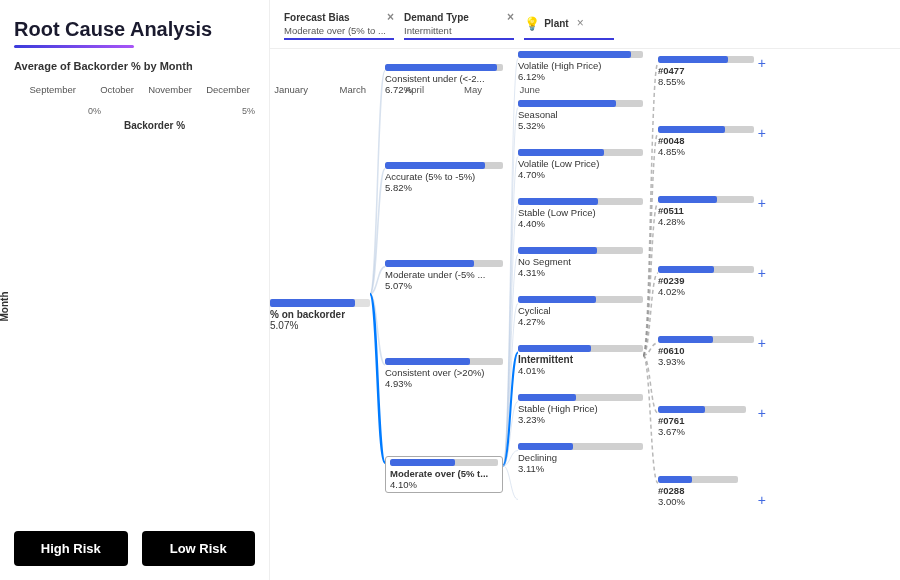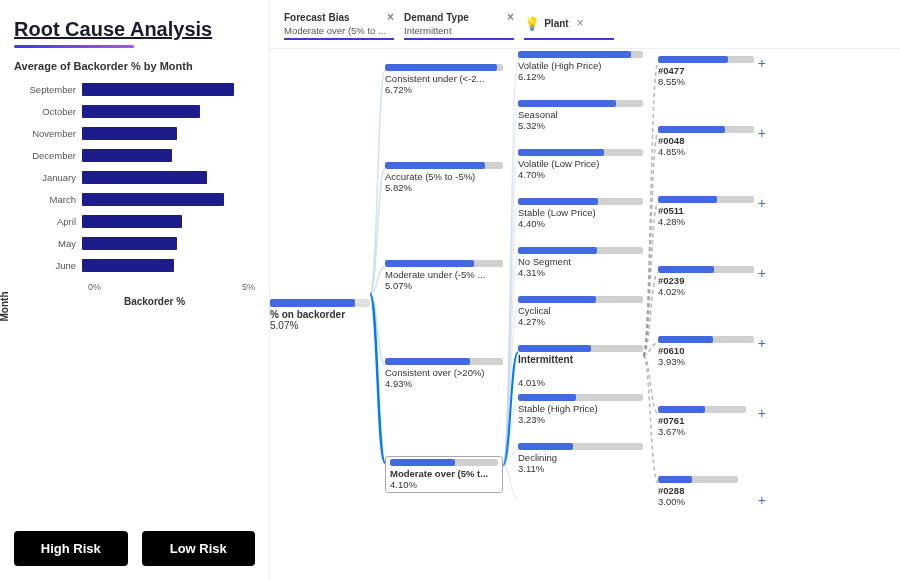--- a/index.html
+++ b/index.html
@@ -23,39 +23,38 @@
       padding: 18px 14px 10px 14px;
       border-right: 1px solid #eee;
       display: flex;
       flex-direction: column;
     }
     .title {
       font-size: 20px;
       font-weight: 600;
       color: #1a1a2e;
       margin-bottom: 4px;
-      text-decoration: underline;
     }
     .title-underline {
       height: 3px;
       width: 120px;
       background: linear-gradient(to right, #3b3bdb, #a855f7);
       margin-bottom: 12px;
       border-radius: 2px;
     }
     .chart-title {
       font-size: 11px;
       font-weight: 600;
       color: #333;
       margin-bottom: 8px;
     }
     .bar-chart {
       flex: 1;
       display: flex;
-      flex-direction: column;
+      flex-direction: row;
     }
     .bar-row {
       display: flex;
       align-items: center;
       margin-bottom: 4px;
       height: 18px;
     }
     .bar-label {
       width: 58px;
       text-align: right;
@@ -391,21 +390,21 @@
       <div style="width:62%;height:100%;background:#4169e1;border-radius:2px;"></div>
     </div>
     <div style="font-size:9.5px;color:#333;">Cyclical</div>
     <div style="font-size:9.5px;color:#333;">4.27%</div>
   </div>
         <div style="position: absolute; left: 248px; top: 296.45px; width: 125px;">
     <div style="width:100%;height:7px;background:#d0d0d0;border-radius:2px;margin-bottom:2px;overflow:hidden;">
       <div style="width:58%;height:100%;background:#4169e1;border-radius:2px;"></div>
     </div>
     <div style="font-size:9.5px;color:#333;font-weight:700;font-size:10px;">Intermittent</div>
-    <div style="font-size:9.5px;color:#333;margin-top:12px;">4.01%</div>
+    <div style="font-size:9.5px;color:#333;">4.01%</div>
   </div>
         <div style="position: absolute; left: 248px; top: 345.45px; width: 125px;">
     <div style="width:100%;height:7px;background:#d0d0d0;border-radius:2px;margin-bottom:2px;overflow:hidden;">
       <div style="width:46%;height:100%;background:#4169e1;border-radius:2px;"></div>
     </div>
     <div style="font-size:9.5px;color:#333;">Stable (High Price)</div>
     <div style="font-size:9.5px;color:#333;">3.23%</div>
   </div>
         <div style="position: absolute; left: 248px; top: 394.45px; width: 125px;">
     <div style="width:100%;height:7px;background:#d0d0d0;border-radius:2px;margin-bottom:2px;overflow:hidden;">

